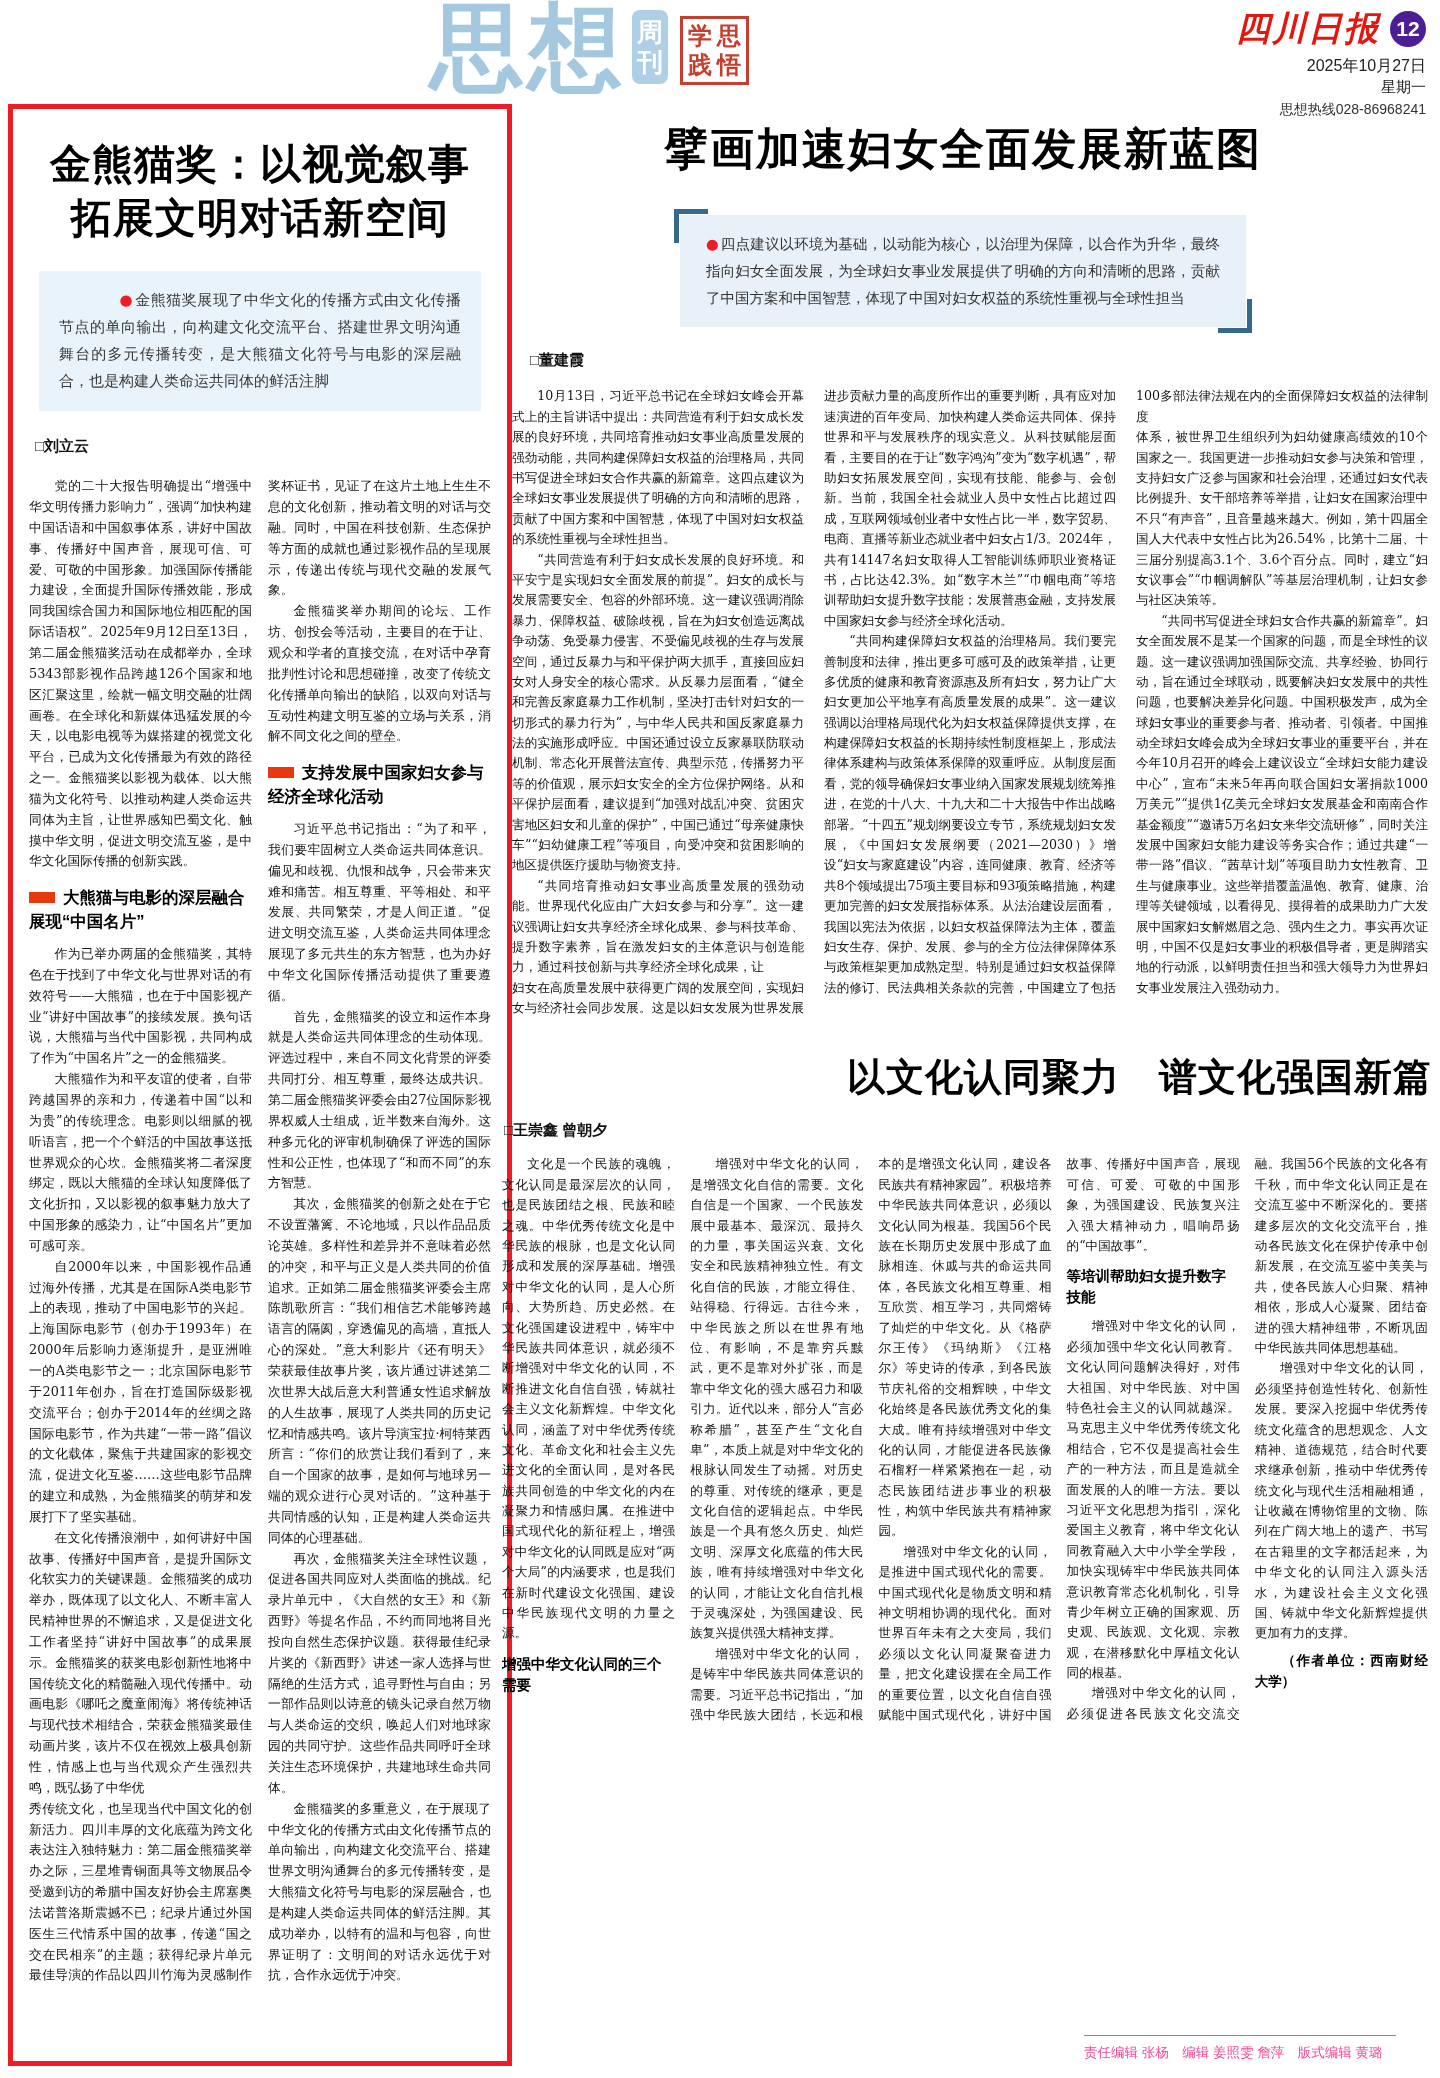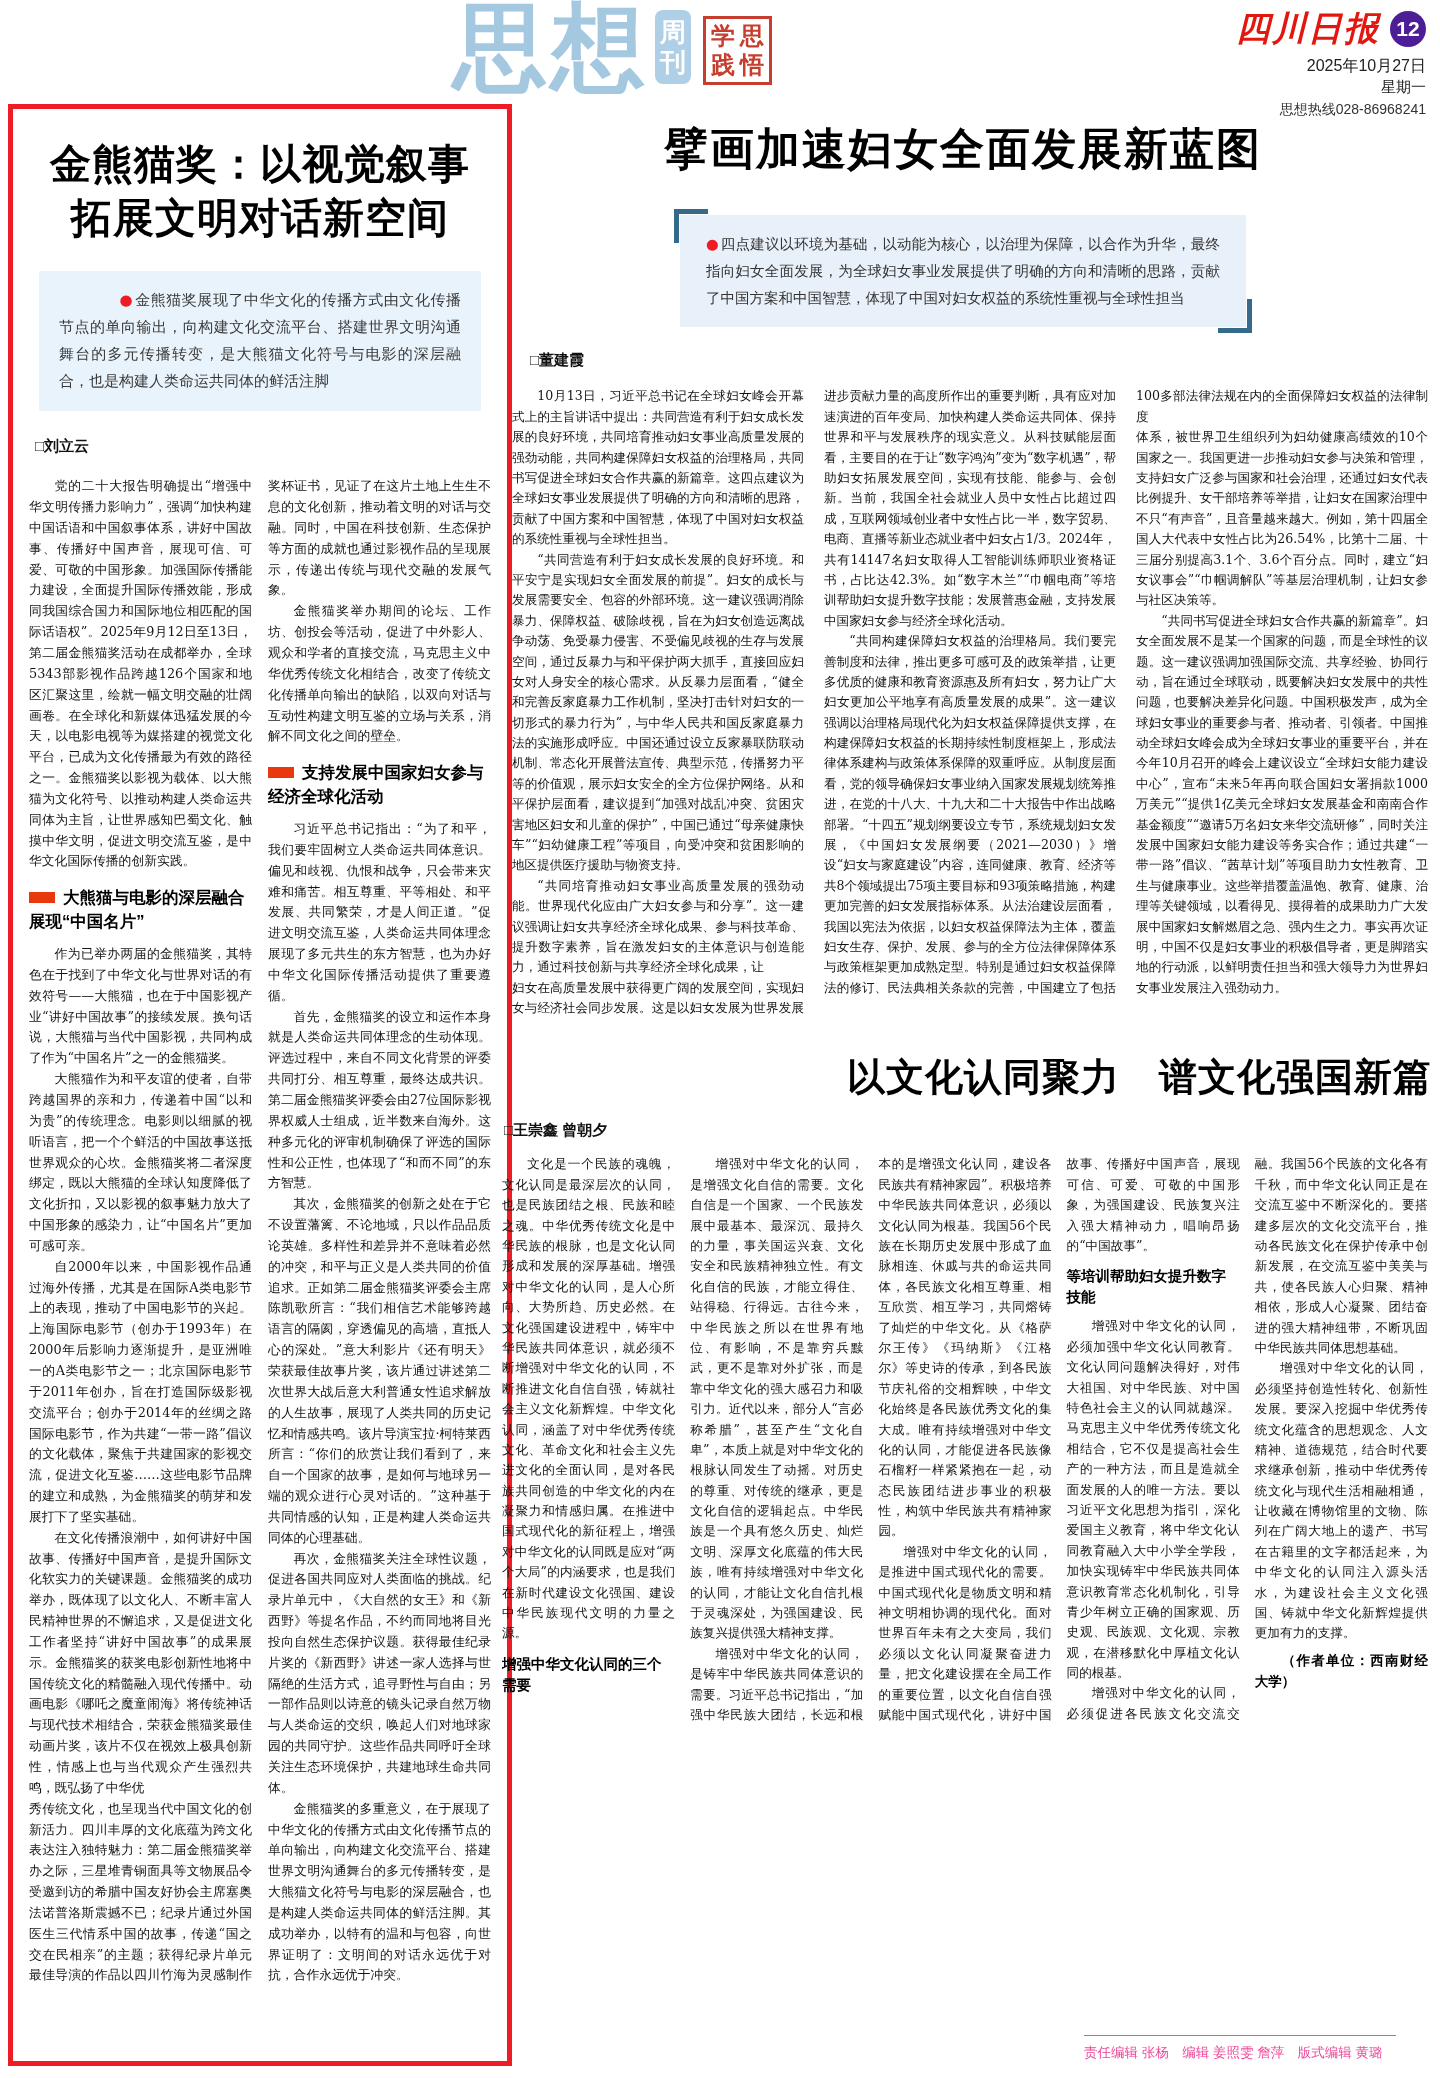--- a/index.html
+++ b/index.html
@@ -2,21 +2,21 @@
 <html><head>
 <meta charset="utf-8">
 <style>
   * { margin:0; padding:0; box-sizing:border-box; }
   html,body { width:1440px; height:2078px; background:#ffffff; overflow:hidden;
               font-family:"DejaVu Serif","Liberation Serif",serif; color:#1a1a1a; }
   .page { position:relative; width:1440px; height:2078px; background:#fff; }
 
   
   .masthead { position:absolute; left:0; top:0; width:1440px; height:102px; }
-  .mast-center { position:absolute; left:453px; top:2px; display:flex; align-items:flex-start; }
+  .mast-center { position:absolute; left:430px; top:2px; display:flex; align-items:flex-start; }
   .mast-title { font-family:"Liberation Sans",sans-serif; font-weight:bold; font-size:94px;
                 line-height:92px; color:#a5c8e1; letter-spacing:4px; }
   .mast-badge { display:inline-flex; flex-direction:column; background:#aecfe6; color:#fff;
                 border-radius:8px; padding:7px 5px; margin:8px 0 0 6px;
                 font-family:"Liberation Sans",sans-serif; font-weight:bold; }
   .mast-badge span { font-size:26px; line-height:30px; }
   .seal { display:grid; grid-template-columns:28px 28px; grid-auto-rows:28px; gap:1px;
           border:3px solid #c63f2e; padding:3px; margin:14px 0 0 12px; background:#fff; }
   .seal span { color:#c63f2e; font-family:"Liberation Sans",sans-serif; font-weight:bold;
                font-size:24px; line-height:28px; text-align:center; }
@@ -116,21 +116,21 @@
     <div class="la-intro"><span class="lead-indent"></span><span class="bullet">●</span><span>金熊猫奖展现了中华文化的传播方式由文化传播节点的单向输出，向构建文化交流平台、搭建世界文明沟通舞台的多元传播转变，是大熊猫文化符号与电影的深层融合，也是构建人类命运共同体的鲜活注脚</span></div>
     <div class="byline">□刘立云</div>
     <div class="la-body">
       <p class="para">党的二十大报告明确提出“增强中华文明传播力影响力”，强调“加快构建中国话语和中国叙事体系，讲好中国故事、传播好中国声音，展现可信、可爱、可敬的中国形象。加强国际传播能力建设，全面提升国际传播效能，形成同我国综合国力和国际地位相匹配的国际话语权”。2025年9月12日至13日，第二届金熊猫奖活动在成都举办，全球5343部影视作品跨越126个国家和地区汇聚这里，绘就一幅文明交融的壮阔画卷。在全球化和新媒体迅猛发展的今天，以电影电视等为媒搭建的视觉文化平台，已成为文化传播最为有效的路径之一。金熊猫奖以影视为载体、以大熊猫为文化符号、以推动构建人类命运共同体为主旨，让世界感知巴蜀文化、触摸中华文明，促进文明交流互鉴，是中华文化国际传播的创新实践。</p>
       <h3 class="subhead"><span class="red-sq"></span><span>大熊猫与电影的深层融合展现“中国名片”</span></h3>
       <p class="para">作为已举办两届的金熊猫奖，其特色在于找到了中华文化与世界对话的有效符号——大熊猫，也在于中国影视产业“讲好中国故事”的接续发展。换句话说，大熊猫与当代中国影视，共同构成了作为“中国名片”之一的金熊猫奖。</p>
       <p class="para">大熊猫作为和平友谊的使者，自带跨越国界的亲和力，传递着中国“以和为贵”的传统理念。电影则以细腻的视听语言，把一个个鲜活的中国故事送抵世界观众的心坎。金熊猫奖将二者深度绑定，既以大熊猫的全球认知度降低了文化折扣，又以影视的叙事魅力放大了中国形象的感染力，让“中国名片”更加可感可亲。</p>
       <p class="para">自2000年以来，中国影视作品通过海外传播，尤其是在国际A类电影节上的表现，推动了中国电影节的兴起。上海国际电影节（创办于1993年）在2000年后影响力逐渐提升，是亚洲唯一的A类电影节之一；北京国际电影节于2011年创办，旨在打造国际级影视交流平台；创办于2014年的丝绸之路国际电影节，作为共建“一带一路”倡议的文化载体，聚焦于共建国家的影视交流，促进文化互鉴……这些电影节品牌的建立和成熟，为金熊猫奖的萌芽和发展打下了坚实基础。</p>
       <p class="para">在文化传播浪潮中，如何讲好中国故事、传播好中国声音，是提升国际文化软实力的关键课题。金熊猫奖的成功举办，既体现了以文化人、不断丰富人民精神世界的不懈追求，又是促进文化工作者坚持“讲好中国故事”的成果展示。金熊猫奖的获奖电影创新性地将中国传统文化的精髓融入现代传播中。动画电影《哪吒之魔童闹海》将传统神话与现代技术相结合，荣获金熊猫奖最佳动画片奖，该片不仅在视效上极具创新性，情感上也与当代观众产生强烈共鸣，既弘扬了中华优</p>
       <p class="para cont">秀传统文化，也呈现当代中国文化的创新活力。四川丰厚的文化底蕴为跨文化表达注入独特魅力：第二届金熊猫奖举办之际，三星堆青铜面具等文物展品令受邀到访的希腊中国友好协会主席塞奥法诺普洛斯震撼不已；纪录片通过外国医生三代情系中国的故事，传递“国之交在民相亲”的主题；获得纪录片单元最佳导演的作品以四川竹海为灵感制作奖杯证书，见证了在这片土地上生生不息的文化创新，推动着文明的对话与交融。同时，中国在科技创新、生态保护等方面的成就也通过影视作品的呈现展示，传递出传统与现代交融的发展气象。</p>
-      <p class="para">金熊猫奖举办期间的论坛、工作坊、创投会等活动，促进了中外影人、观众和学者的直接交流，马克思主义中华优秀传统文化相结合，改变了传统文化传播单向输出的缺陷，以双向对话与互动性构建文明互鉴的立场与关系，消解不同文化之间的壁垒。</p>
+      <p class="para">金熊猫奖举办期间的论坛、工作坊、创投会等活动，主要目的在于让、观众和学者的直接交流，在对话中孕育批判性讨论和思想碰撞，改变了传统文化传播单向输出的缺陷，以双向对话与互动性构建文明互鉴的立场与关系，消解不同文化之间的壁垒。</p>
       <h3 class="subhead"><span class="red-sq"></span><span>支持发展中国家妇女参与经济全球化活动</span></h3>
       <p class="para">习近平总书记指出：“为了和平，我们要牢固树立人类命运共同体意识。偏见和歧视、仇恨和战争，只会带来灾难和痛苦。相互尊重、平等相处、和平发展、共同繁荣，才是人间正道。”促进文明交流互鉴，人类命运共同体理念展现了多元共生的东方智慧，也为办好中华文化国际传播活动提供了重要遵循。</p>
       <p class="para">首先，金熊猫奖的设立和运作本身就是人类命运共同体理念的生动体现。评选过程中，来自不同文化背景的评委共同打分、相互尊重，最终达成共识。第二届金熊猫奖评委会由27位国际影视界权威人士组成，近半数来自海外。这种多元化的评审机制确保了评选的国际性和公正性，也体现了“和而不同”的东方智慧。</p>
       <p class="para">其次，金熊猫奖的创新之处在于它不设置藩篱、不论地域，只以作品品质论英雄。多样性和差异并不意味着必然的冲突，和平与正义是人类共同的价值追求。正如第二届金熊猫奖评委会主席陈凯歌所言：“我们相信艺术能够跨越语言的隔阂，穿透偏见的高墙，直抵人心的深处。”意大利影片《还有明天》荣获最佳故事片奖，该片通过讲述第二次世界大战后意大利普通女性追求解放的人生故事，展现了人类共同的历史记忆和情感共鸣。该片导演宝拉·柯特莱西所言：“你们的欣赏让我们看到了，来自一个国家的故事，是如何与地球另一端的观众进行心灵对话的。”这种基于共同情感的认知，正是构建人类命运共同体的心理基础。</p>
       <p class="para">再次，金熊猫奖关注全球性议题，促进各国共同应对人类面临的挑战。纪录片单元中，《大自然的女王》和《新西野》等提名作品，不约而同地将目光投向自然生态保护议题。获得最佳纪录片奖的《新西野》讲述一家人选择与世隔绝的生活方式，追寻野性与自由；另一部作品则以诗意的镜头记录自然万物与人类命运的交织，唤起人们对地球家园的共同守护。这些作品共同呼吁全球关注生态环境保护，共建地球生命共同体。</p>
       <p class="para">金熊猫奖的多重意义，在于展现了中华文化的传播方式由文化传播节点的单向输出，向构建文化交流平台、搭建世界文明沟通舞台的多元传播转变，是大熊猫文化符号与电影的深层融合，也是构建人类命运共同体的鲜活注脚。其成功举办，以特有的温和与包容，向世界证明了：文明间的对话永远优于对抗，合作永远优于冲突。</p>
 
     </div>
   </section>
 

